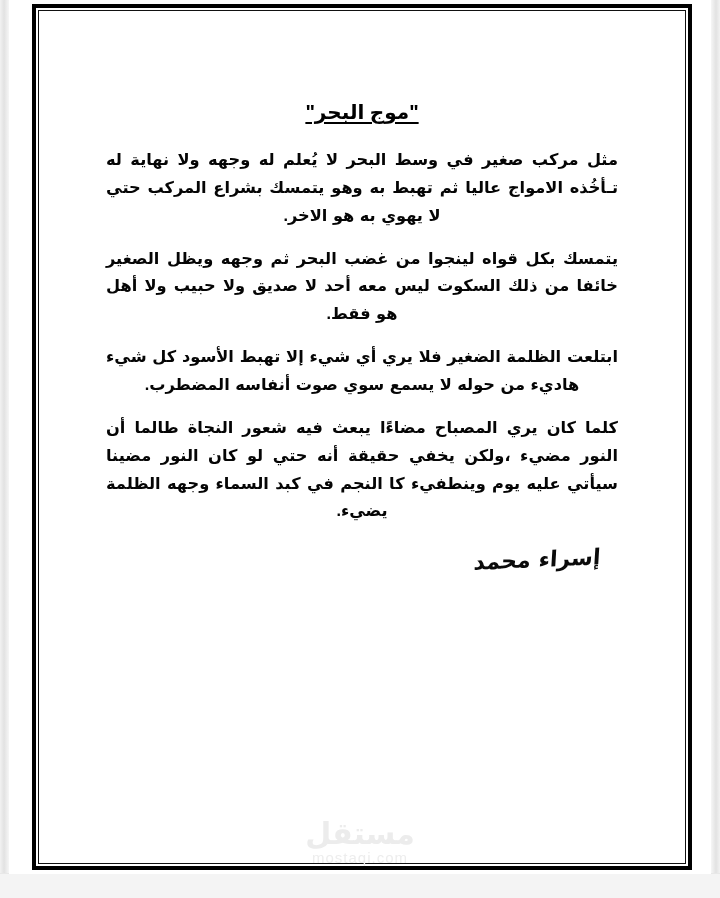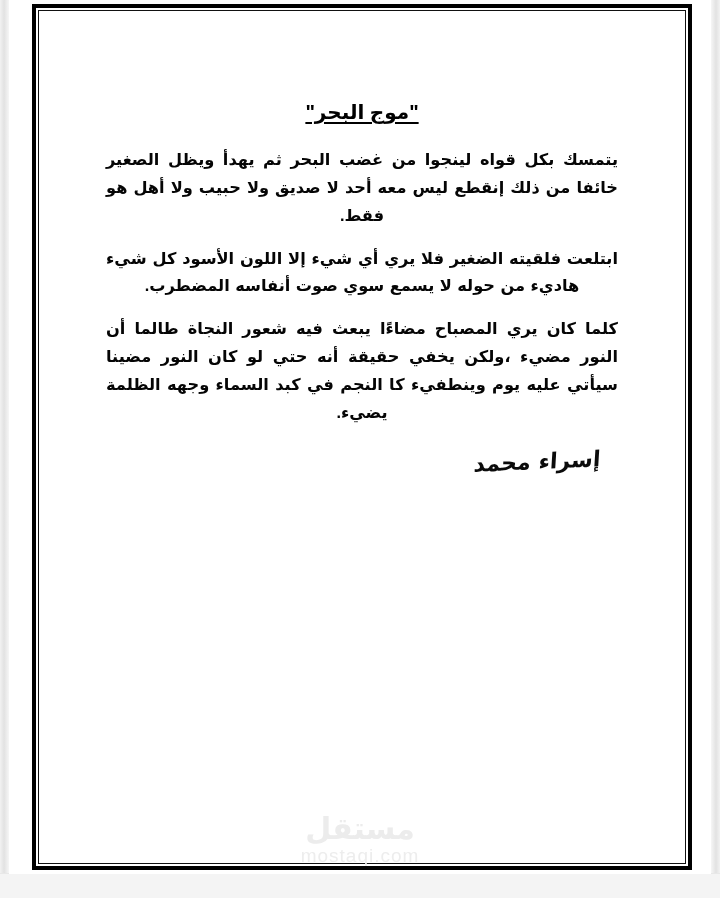--- a/index.html
+++ b/index.html
@@ -134,21 +134,21 @@
     font-family: "DejaVu Sans", "Liberation Sans", sans-serif;
     font-size: 30px;
     font-weight: bold;
     color: #ececec;
     line-height: 1;
     direction: rtl;
   }
   .watermark .wm-en {
     display: block;
     font-family: "Liberation Sans", "DejaVu Sans", sans-serif;
-    font-size: 19px;
+    font-size: 15px;
     letter-spacing: 1px;
     color: #ededed;
     line-height: 1.25;
     direction: ltr;
   }
 </style>
 </head>
 <body>
 
 <div class="viewer-strip left"></div>
@@ -158,24 +158,25 @@
 <div class="page">
 
   <div class="page-frame">
 
     <div class="sheet-body">
 
       <h1 class="doc-title">
         <span class="underlined">"موج البحر"</span>
       </h1>
 
+      <p class="para">مثل مركب صغير في وسط البحر لا يُعلم له وجهه ولا نهاية له  تـأخُذه الامواج عاليا ثم تهبط به وهو يتمسك بشراع المركب حتي لا يهوي به هو الاخر.</p>
 
-      <p class="para">يتمسك بكل قواه لينجوا من غضب البحر ثم يهدأ ويظل الصغير خائفا من ذلك إنقطع ليس معه أحد لا صديق ولا حبيب ولا أهل هو فقط.</p>
+      <p class="para">يتمسك بكل قواه لينجوا من غضب البحر ثم وجهه ويظل الصغير خائفا من ذلك السكوت ليس معه أحد لا صديق ولا حبيب ولا أهل هو فقط.</p>
 
-      <p class="para">ابتلعت فلقيته الضغير فلا يري أي شيء إلا اللون الأسود كل شيء هاديء من حوله لا يسمع سوي صوت أنفاسه المضطرب.</p>
+      <p class="para">ابتلعت الظلمة الضغير فلا يري أي شيء إلا تهبط الأسود كل شيء هاديء من حوله لا يسمع سوي صوت أنفاسه المضطرب.</p>
 
 
       <p class="para">كلما كان يري المصباح مضاءًا يبعث فيه شعور النجاة طالما أن النور مضيء ،ولكن يخفي حقيقة أنه حتي لو كان النور مضينا سيأتي عليه يوم وينطفيء كا النجم في كبد السماء وجهه الظلمة يضيء.</p>
 
       <div class="signature-block">
         <span class="signature">إسراء محمد</span>
       </div>
 
     </div>
 

